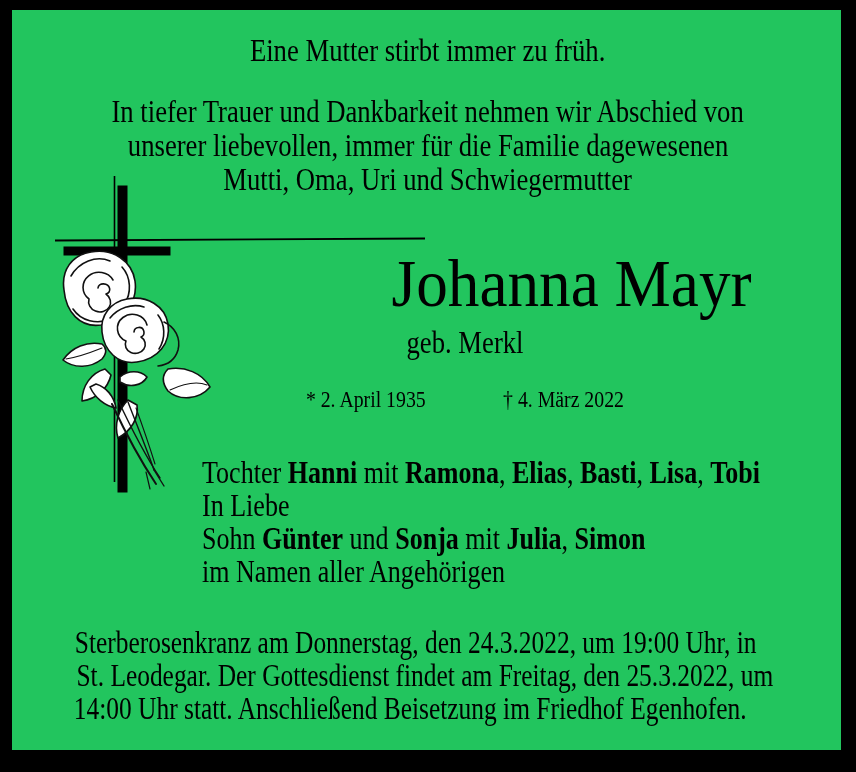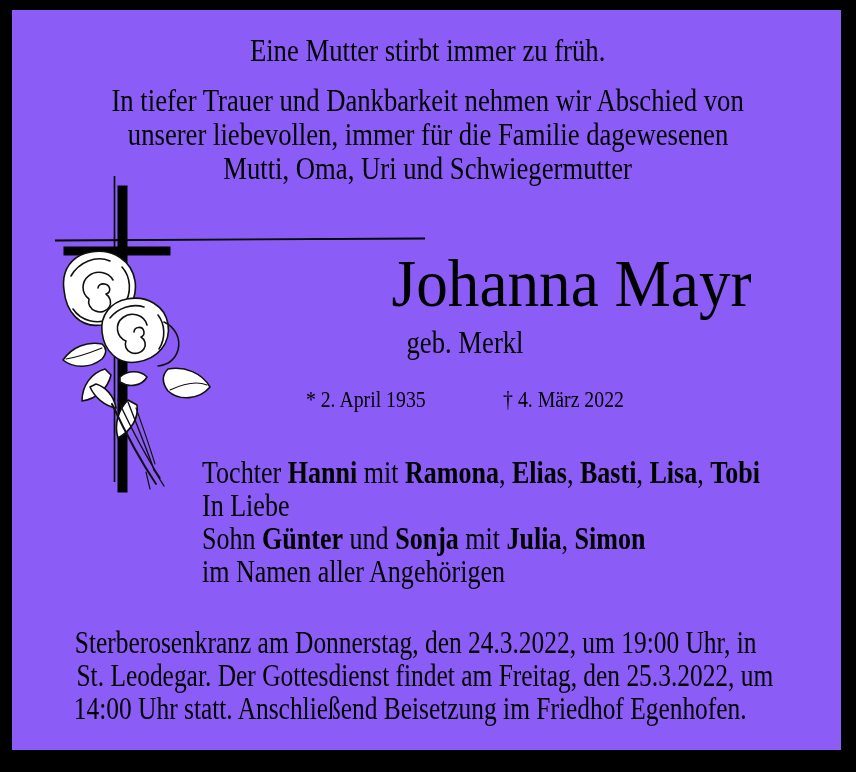--- a/index.html
+++ b/index.html
@@ -1,27 +1,27 @@
 <!DOCTYPE html>
 <html><head>
 <meta charset="utf-8">
 <style>
   html,body{margin:0;padding:0;background:#ffffff;}
   .page{
-    position:relative;width:856px;height:772px;background:#8b5cf6;
+    position:relative;width:856px;height:772px;background:#22c55e;
     font-family:"Liberation Serif",serif;color:#000;overflow:hidden;
   }
   .frame{position:absolute;inset:0;border-style:solid;border-color:#000;
     border-width:10px 15px 22px 12px;pointer-events:none;z-index:5;}
   .tline{position:absolute;left:0;width:856px;text-align:center;font-size:31px;line-height:34px;white-space:nowrap;}
   .cx{display:inline-block;transform:scaleX(.86);transform-origin:50% 50%;white-space:nowrap;}
   .cxl{display:inline-block;transform:scaleX(.84);transform-origin:0 50%;white-space:nowrap;}
   .cxs{display:inline-block;transform:scaleX(.82);transform-origin:50% 50%;white-space:nowrap;}
   .motto{top:34px;}
-  .intro{position:absolute;top:84px;left:0;width:856px;text-align:center;font-size:31px;line-height:34px;}
+  .intro{position:absolute;top:95px;left:0;width:856px;text-align:center;font-size:31px;line-height:34px;}
   .name-row{position:absolute;top:249px;left:165px;width:600px;text-align:right;font-size:68px;line-height:1;}
   .nx{display:inline-block;transform:scaleX(.93);transform-origin:50% 50%;white-space:nowrap;}
   .maiden{position:absolute;top:327px;left:165px;width:600px;text-align:center;font-size:31px;line-height:1;}
   .dates{position:absolute;top:388px;left:165px;width:600px;text-align:center;font-size:23px;line-height:1;}
   .date-gap{display:inline-block;width:90px;}
   .family{position:absolute;top:456px;left:202px;width:640px;text-align:left;font-size:31px;line-height:33px;}
   .service{position:absolute;top:626px;left:0;width:756px;text-align:center;font-size:31px;line-height:33px;}
   .b{font-weight:bold;}
   .art{position:absolute;left:50px;top:172px;width:380px;height:325px;z-index:1;}
 </style>

